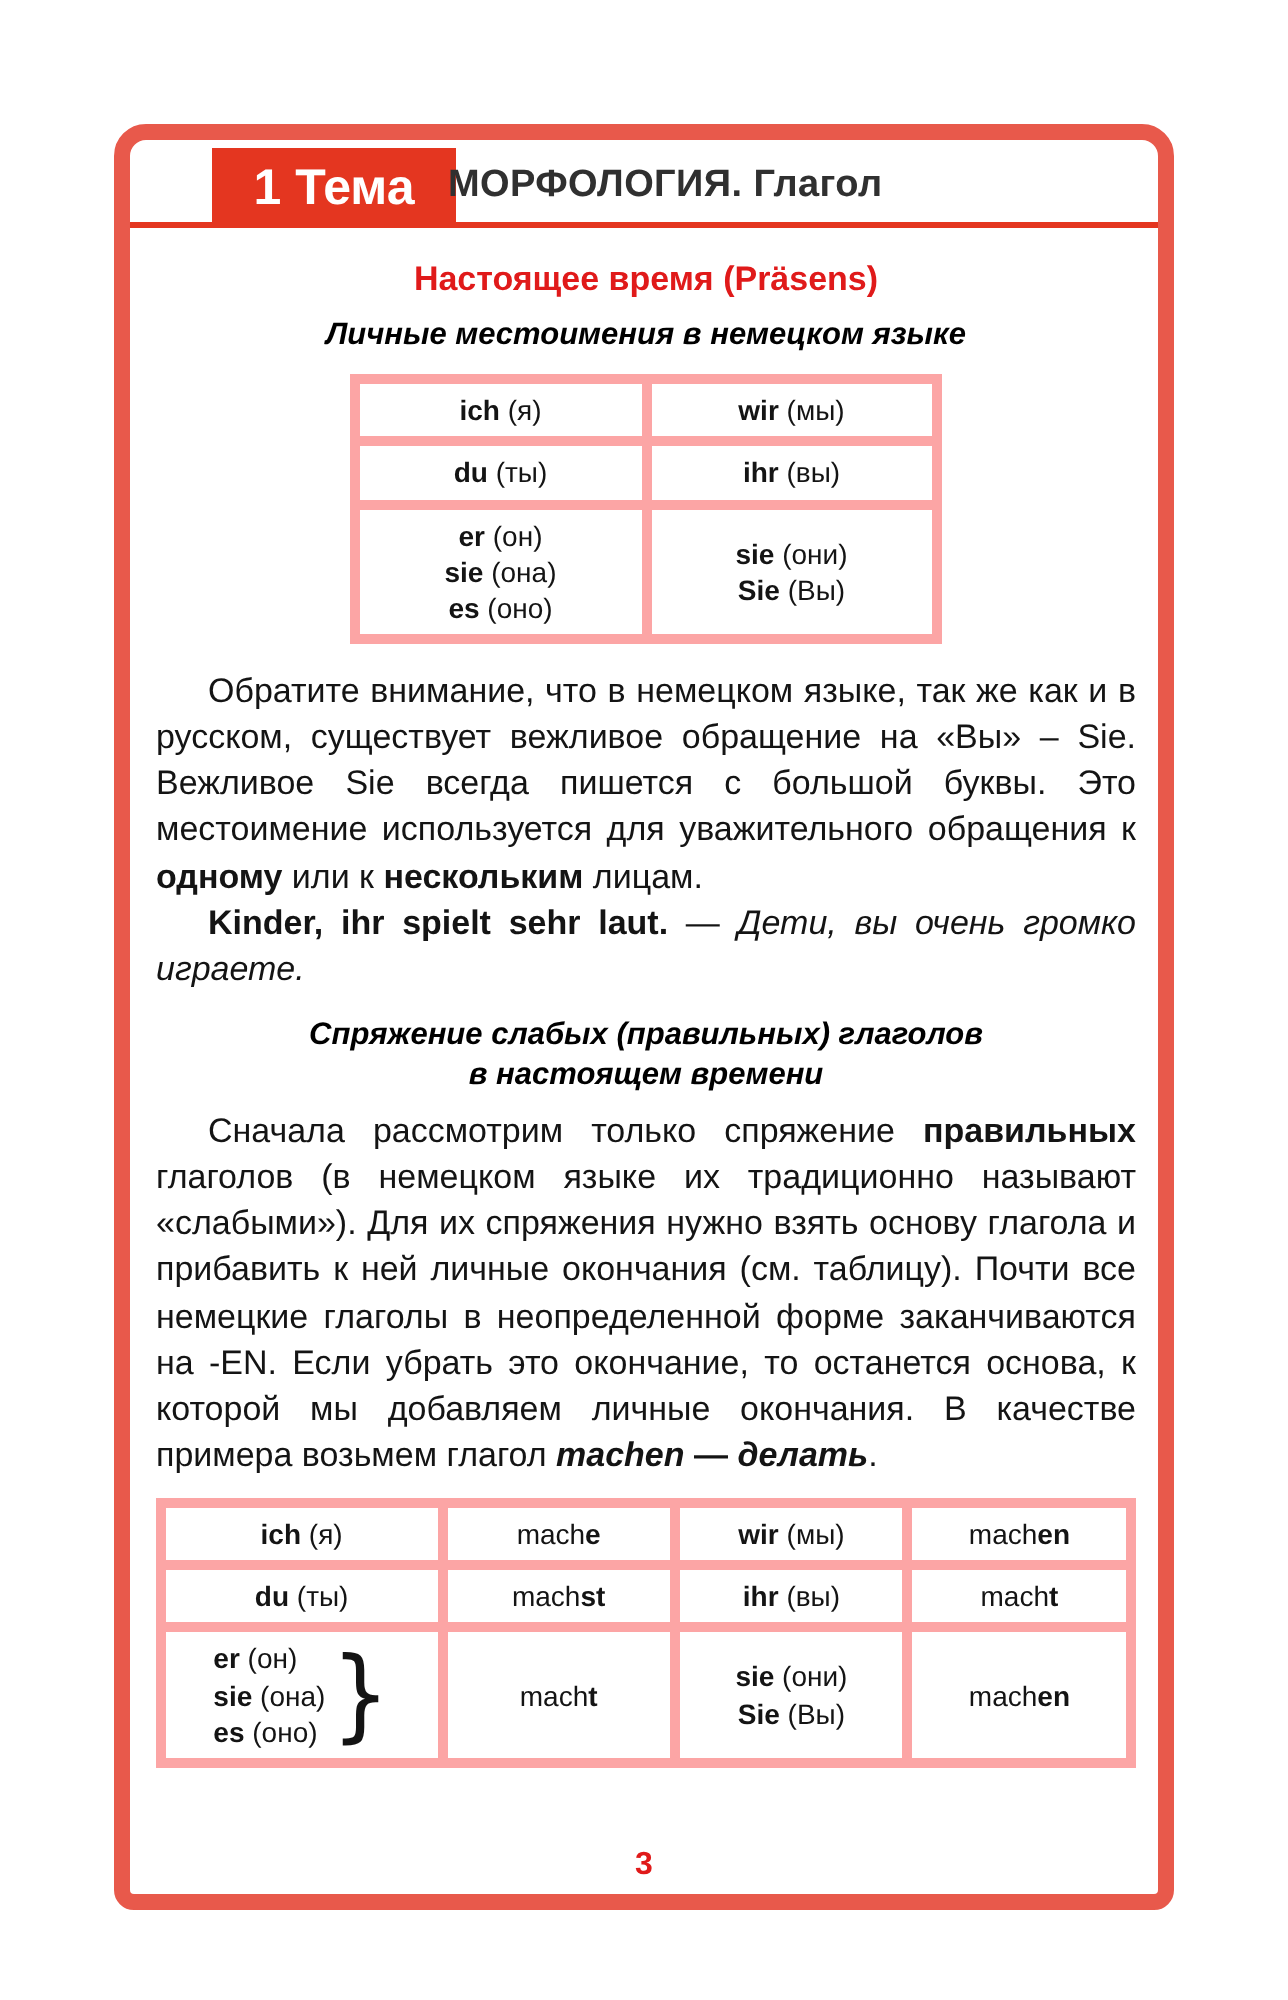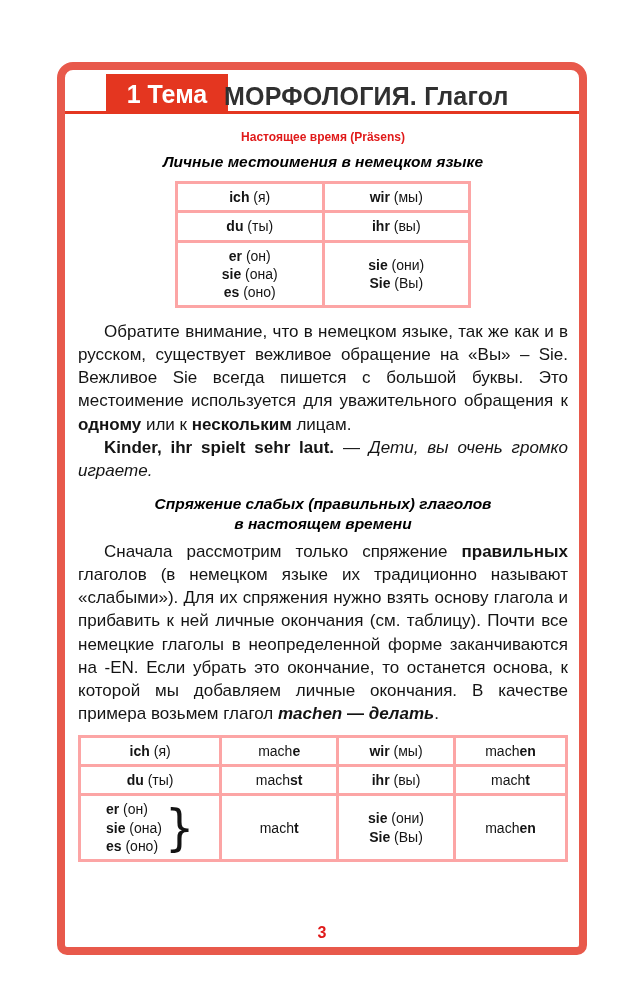--- a/index.html
+++ b/index.html
@@ -15,29 +15,29 @@
     pointer-events: none;
   }
 
   .badge {
     position: absolute; left: 65px; top: 74px; width: 122px; height: 40px;
     background: var(--accent, #e43620); color: #ffffff;
     font-weight: bold; font-size: 25px;
     display: flex; align-items: center; justify-content: center; margin-left: 41px;
   }
   .head-rule { position: absolute; left: 65px; top: 111px; width: 514px; height: 3px; background: var(--accent, #e43620); }
-  .head-title { position: absolute; left: 224px; top: 82px; font-size: 25px; font-weight: bold; color: #303030; letter-spacing: .2px; }
+  .head-title { position: absolute; left: 224px; top: 82px; font-size: 19px; font-weight: bold; color: #303030; letter-spacing: .2px; }
 
   .content { position: absolute; left: 78px; top: 124px; width: 490px; }
 
-  .title-red { color: var(--heading, #e01a1a); font-size: 12px; font-weight: bold; text-align: center; margin: 6px 0 8px; }
+  .title-red { color: var(--heading, #e01a1a); font-size: 17px; font-weight: bold; text-align: center; margin: 6px 0 8px; }
   .title-sub { font-size: 15.5px; font-weight: bold; text-align: center; margin: 0 0 9px; color: #000; line-height: 1.3; font-style: italic; }
 
   .tbl { border-collapse: collapse; }
-  .tbl td { border: 3px solid #fca5a5; text-align: center; vertical-align: middle; font-size: 14px; padding: 4px 3px; line-height: 1.3; }
+  .tbl td { border: 5px solid #fca5a5; text-align: center; vertical-align: middle; font-size: 14px; padding: 4px 3px; line-height: 1.3; }
   .tbl-pronouns { width: 296px; margin: 0 auto 12px; }
   .tbl-pronouns td { width: 50%; }
 
   .body { font-size: 17px; line-height: 1.36; text-align: justify; text-indent: 26px; margin: 0; }
   .mt { margin-top: 12px; }
   .h3 { margin-top: 12px; margin-bottom: 2px; }
   .p-after-h { margin-top: 6px; }
 
   .tbl-conj { width: 100%; margin-top: 10px; }
   .w1 { width: 29%; } .w2 { width: 24%; } .w3 { width: 24%; } .w4 { width: 23%; }

